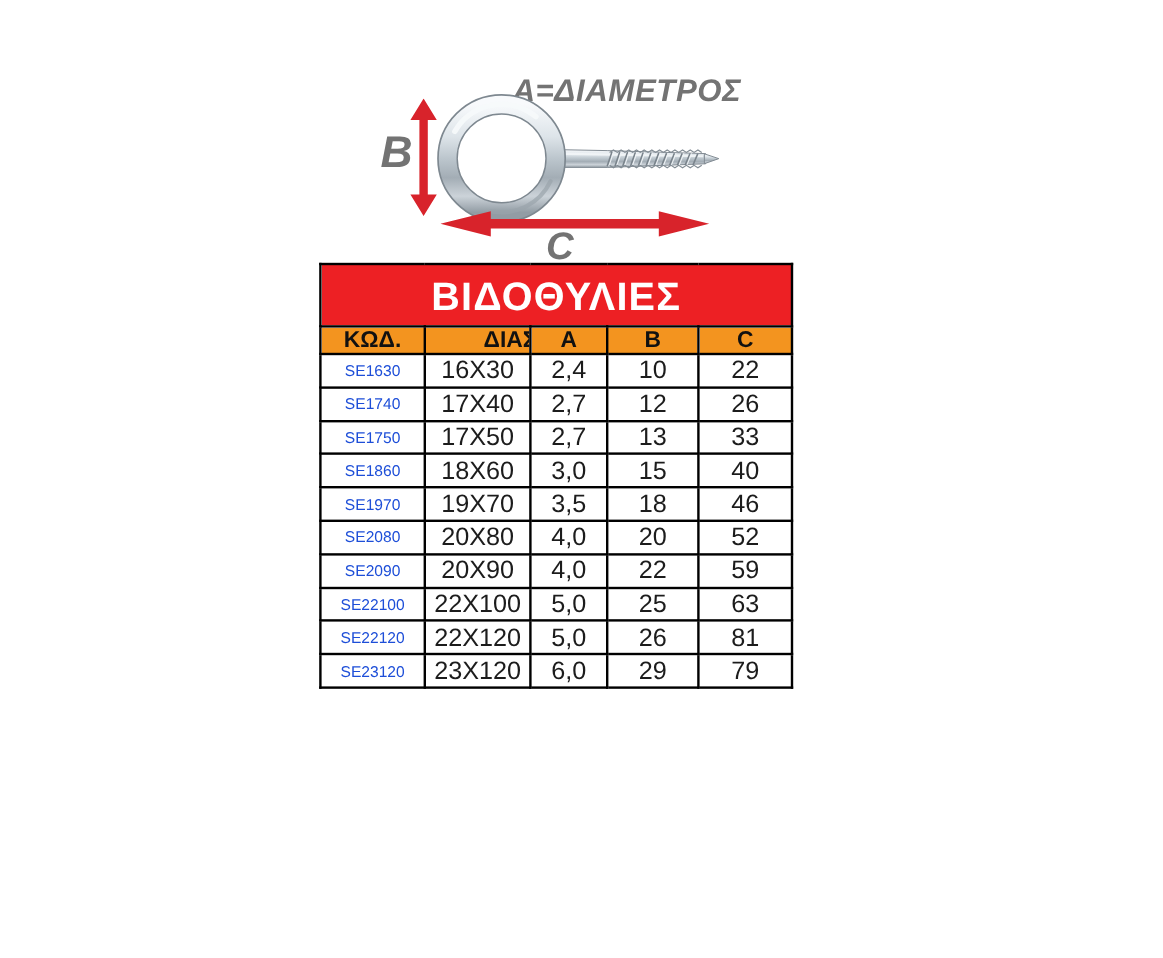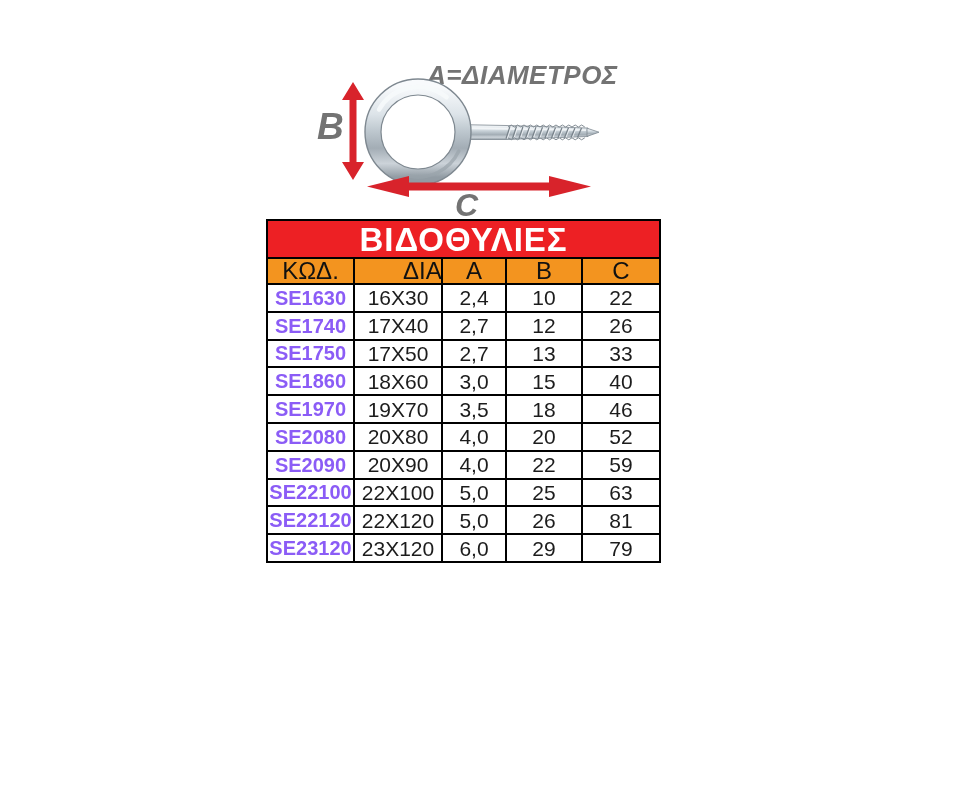--- a/index.html
+++ b/index.html
@@ -28,30 +28,30 @@
   #spec-table-wrap { position:absolute; left:266px; top:219px; width:393px; }
   table#spec-table {
     width:100%; border-collapse:collapse; table-layout:fixed;
     font-family:"Liberation Sans", sans-serif;
   }
   #spec-table th, #spec-table td {
     border:2px solid #000000; text-align:center; vertical-align:middle;
     padding:0; overflow:hidden;
   }
   tr.title-row th {
-    height:38px; font-size:33px; font-weight:bold;
+    height:52px; font-size:33px; font-weight:bold;
     letter-spacing:1px; line-height:1;
   }
   tr.header-row th {
-    height:23px; font-size:24px; font-weight:normal; line-height:1;
+    height:23px; font-size:19px; font-weight:bold; line-height:1;
     color:#111111;
   }
   #spec-table tbody tr { height:27.8px; }
   #spec-table tbody td { font-size:21px; color:#1c1c1c; line-height:1; }
-  #spec-table tbody td.code { font-weight:bold; font-size:20px; color:#8b5cf6; }
+  #spec-table tbody td.code { font-weight:normal; font-size:13px; color:#1d4ed8; }
 
   .col-kod   { width:87px; }
   .col-diast { width:88px; }
   .col-a     { width:64px; }
   .col-b     { width:76px; }
   .col-c     { width:78px; }
 </style>
 </head>
 <body>
 

